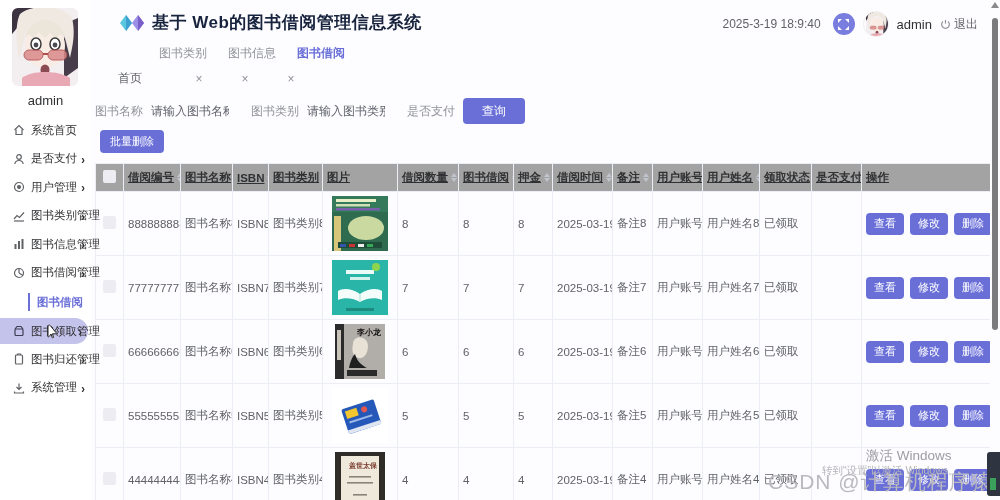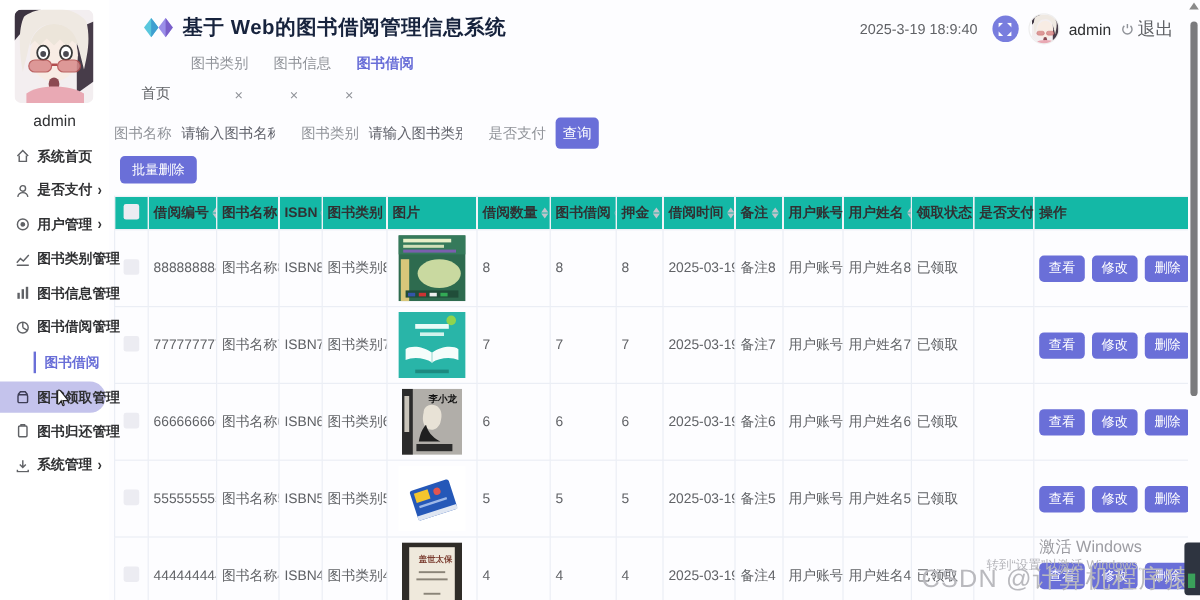--- a/index.html
+++ b/index.html
@@ -7,63 +7,63 @@
     font-family:"Liberation Sans","DejaVu Sans",sans-serif; }
   .app { position:relative; width:1000px; height:500px; background:#fdfdff; }
 
   
   .sidebar { position:absolute; left:0; top:0; width:91px; height:500px; background:#fff; z-index:3; }
   .avatar-big { position:absolute; left:12px; top:8px; width:66px; height:78px; border-radius:6px; overflow:hidden; }
   .sidebar-username { position:absolute; top:93px; width:91px; text-align:center; font-size:13px; color:#303133; }
   .menu { position:absolute; top:116px; left:0; width:91px; }
   .menu-item { position:relative; height:28.5px; display:flex; align-items:center; padding-left:13px; cursor:pointer; }
   .menu-item .mi-icon { width:12px; height:12px; margin-right:6px; flex:0 0 12px; color:#606266; }
-  .menu-item .mi-label { font-size:11.5px; font-weight:700; color:#303133; white-space:nowrap; }
+  .menu-item .mi-label { font-size:11.5px; font-weight:400; color:#303133; white-space:nowrap; }
   .menu-item .mi-arrow { position:absolute; right:6px; font-size:11px; color:#303133; font-weight:700; transform:scaleY(1.2); }
   .menu-item.highlight { background:#c4c3ec; border-radius:0 14px 14px 0; width:88px; height:26px; margin:1px 0; }
   .menu-sub { position:relative; height:30px; display:flex; align-items:center; padding-left:37px; cursor:pointer; }
   .menu-sub .subbar { position:absolute; left:28px; top:6px; width:2px; height:18px; background:#6a6fd8; }
   .menu-sub .mi-label { font-size:11.5px; font-weight:700; color:#6a6fd8; }
 
   
   .topbar { position:absolute; left:91px; top:0; width:909px; height:42px; }
   .brand { position:absolute; left:28px; top:11px; display:flex; align-items:center; gap:7px; }
   .page-title { font-size:17px; font-weight:800; color:#17233d; letter-spacing:0.5px;text-align:right; }
   .topbar-right { position:absolute; right:22px; top:11px; display:flex; align-items:center; gap:8px;justify-content:center; }
   .datetime { font-size:12px; color:#606266; margin-right:4px; }
   .fs-btn { width:22px; height:22px; border-radius:50%; background:#787dde; display:flex; align-items:center; justify-content:center; cursor:pointer; }
   .avatar-small { width:26px; height:26px; border-radius:50%; overflow:hidden; border:1px solid #eee; }
   .topbar-user { font-size:13px; color:#303133; }
   .logout { display:flex; align-items:center; gap:3px; cursor:pointer; }
-  .logout span { font-size:15px; color:#606266; }
+  .logout span { font-size:12px; color:#606266; }
 
   
   .navtabs { position:absolute; left:91px; top:45px; display:flex; gap:21px; padding-left:68px; }
   .navtab { font-size:12px; color:#909399; cursor:pointer; }
   .navtab.active { color:#6a6fd8; font-weight:700; }
   .tagbar { position:absolute; left:91px; top:70px; display:flex; align-items:center; padding-left:27px; }
   .tag-home { font-size:12px; color:#606266; margin-right:34px; cursor:pointer; }
   .tag-close { width:46px; text-align:center; font-size:12px; color:#909399; cursor:pointer; }
 
   
   .filterbar { position:absolute; left:95px; top:97px; display:flex; align-items:center; height:28px; }
   .f-label { font-size:12px; color:#909399; margin-right:8px; white-space:nowrap; }
   .f-input { width:78px; height:26px; border:none; outline:none; background:transparent; font-size:12px; color:#606266; margin-right:22px; font-family:inherit; }
   .f-input::placeholder { color:#60626b; }
   .f-select { position:relative; width:88px; height:26px; margin-right:14px; display:flex; align-items:center; cursor:pointer; }
   .f-select .sel-text { font-size:12px; color:#606266; }
   .f-select .sel-arrow { position:absolute; right:0; top:8px; }
-  .btn { background:#6a6fd8; color:#fff; border:none; border-radius:4px; font-size:12px; height:26px; padding:0 6px; cursor:pointer; font-family:inherit; }
+  .btn { background:#6a6fd8; color:#fff; border:none; border-radius:4px; font-size:12px; height:26px; padding:0 19px; cursor:pointer; font-family:inherit; }
   .batch-btn { position:absolute; left:100px; top:130px; height:23px; font-size:11px; padding:0 10px; }
 
   
   .table-wrap { position:absolute; left:95px; top:163px; width:895px; height:337px; overflow:hidden; }
   table { border-collapse:collapse; table-layout:fixed; width:895px; }
   th,td { border:1px solid #ebeef5; font-size:11.5px; padding:2px 4px; text-align:left; overflow:hidden; white-space:nowrap; }
-  th { height:28px; color:#303133; font-weight:700; background:#14b8a6; }
+  th { height:28px; color:#303133; font-weight:700; background:#a3a3a3;text-decoration:underline; }
   td { height:63px; color:#606266; }
   .th-inner { display:flex; align-items:center; gap:3px; }
   .caret { display:inline-flex; flex-direction:column; gap:1px; }
   .caret i { width:0; height:0; border-left:3.5px solid transparent; border-right:3.5px solid transparent; display:block; }
   .caret .up { border-bottom:4px solid #c0c4cc; }
   .caret .dn { border-top:4px solid #c0c4cc; }
   .cb { display:inline-block; width:13px; height:13px; background:#ececf2; border-radius:2px; margin-left:3px; }
   .cover { display:block; margin:2px auto; }
   .actions { display:flex; gap:6px; }
   .actions .btn { height:22px; font-size:11px; padding:0 8px; border-radius:4px; }

